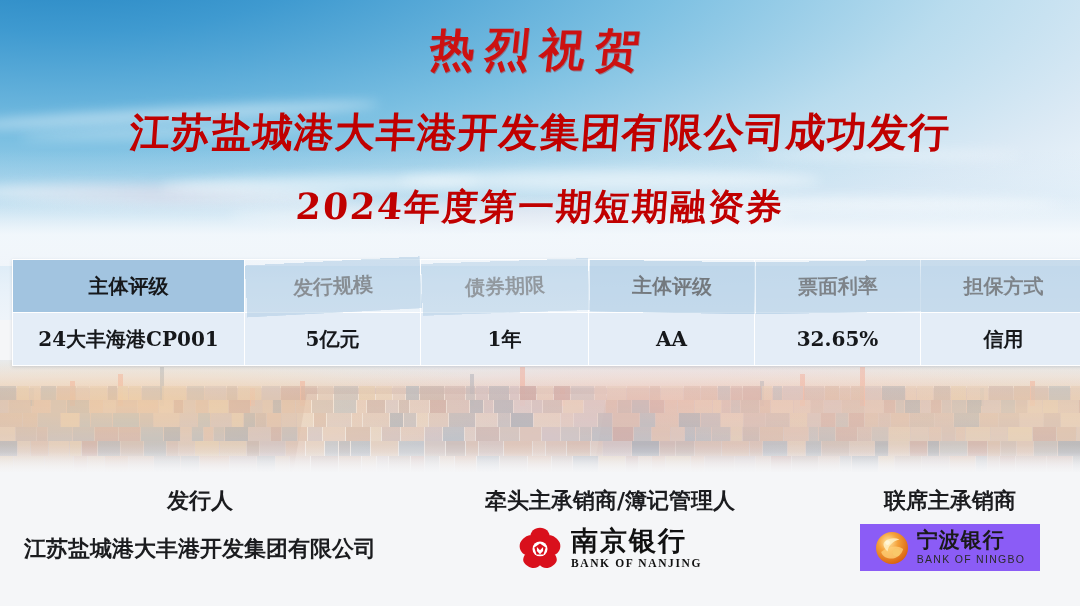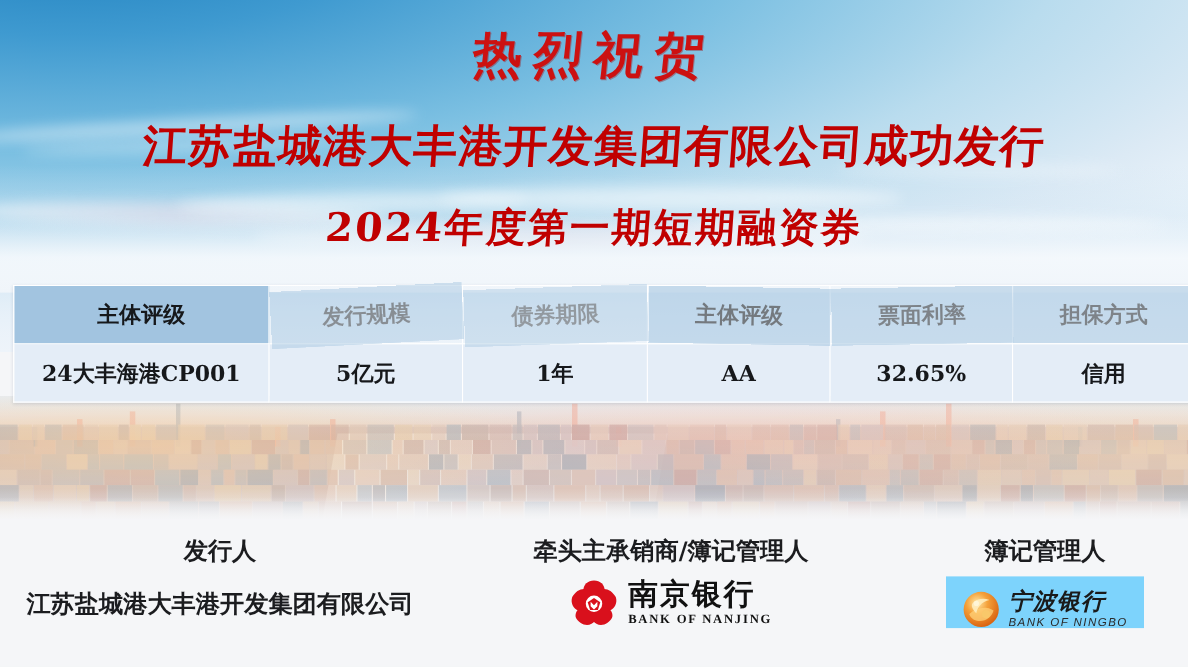--- a/index.html
+++ b/index.html
@@ -151,22 +151,22 @@
     font-size:27px;font-weight:bold;color:#111;letter-spacing:2px;
     font-family:"DejaVu Serif","Liberation Serif",serif;
   }
   .nj-en{
     margin-top:4px;font-size:11.5px;font-weight:bold;color:#111;letter-spacing:1.6px;
     font-family:"Liberation Serif","DejaVu Serif",serif;
   }
 
   
   .nb-plate{
-    margin:8px auto 0;width:180px;height:47px;background:#7dd3fc;
-    display:flex;align-items:flex-end;justify-content:center;gap:8px;font-style:italic;
+    margin:8px auto 0;width:180px;height:47px;background:#8b5cf6;
+    display:flex;align-items:center;justify-content:center;gap:8px;
   }
   .nb-mark{width:34px;height:34px;flex:0 0 34px;}
   .nb-text{text-align:left;line-height:1;}
   .nb-cn{
     font-size:21px;font-weight:bold;color:#1a1a1a;letter-spacing:1px;
     font-family:"DejaVu Sans","Liberation Sans",sans-serif;
   }
   .nb-en{
     margin-top:3px;font-size:10.5px;color:#2a2a2a;letter-spacing:1.3px;
     font-family:"Liberation Sans","DejaVu Sans",sans-serif;
@@ -642,21 +642,21 @@
         </div>
       </div>
     </div>
 
     <div class="fcol" id="footer-issuer">
       <div class="flabel">发行人</div>
       <div class="fname">江苏盐城港大丰港开发集团有限公司</div>
     </div>
 
     <div class="fcol" id="footer-joint">
-      <div class="flabel">簿记管理人</div>
+      <div class="flabel">联席主承销商</div>
       <div class="nb-plate">
         <div class="nb-mark">
           <svg viewBox="0 0 100 100" width="34" height="34" aria-hidden="true">
             <defs>
               <radialGradient id="nbg" cx="38%" cy="32%" r="72%">
                 <stop offset="0%" stop-color="#ffe9a8"></stop>
                 <stop offset="42%" stop-color="#f4a13a"></stop>
                 <stop offset="100%" stop-color="#d8600f"></stop>
               </radialGradient>
             </defs>

